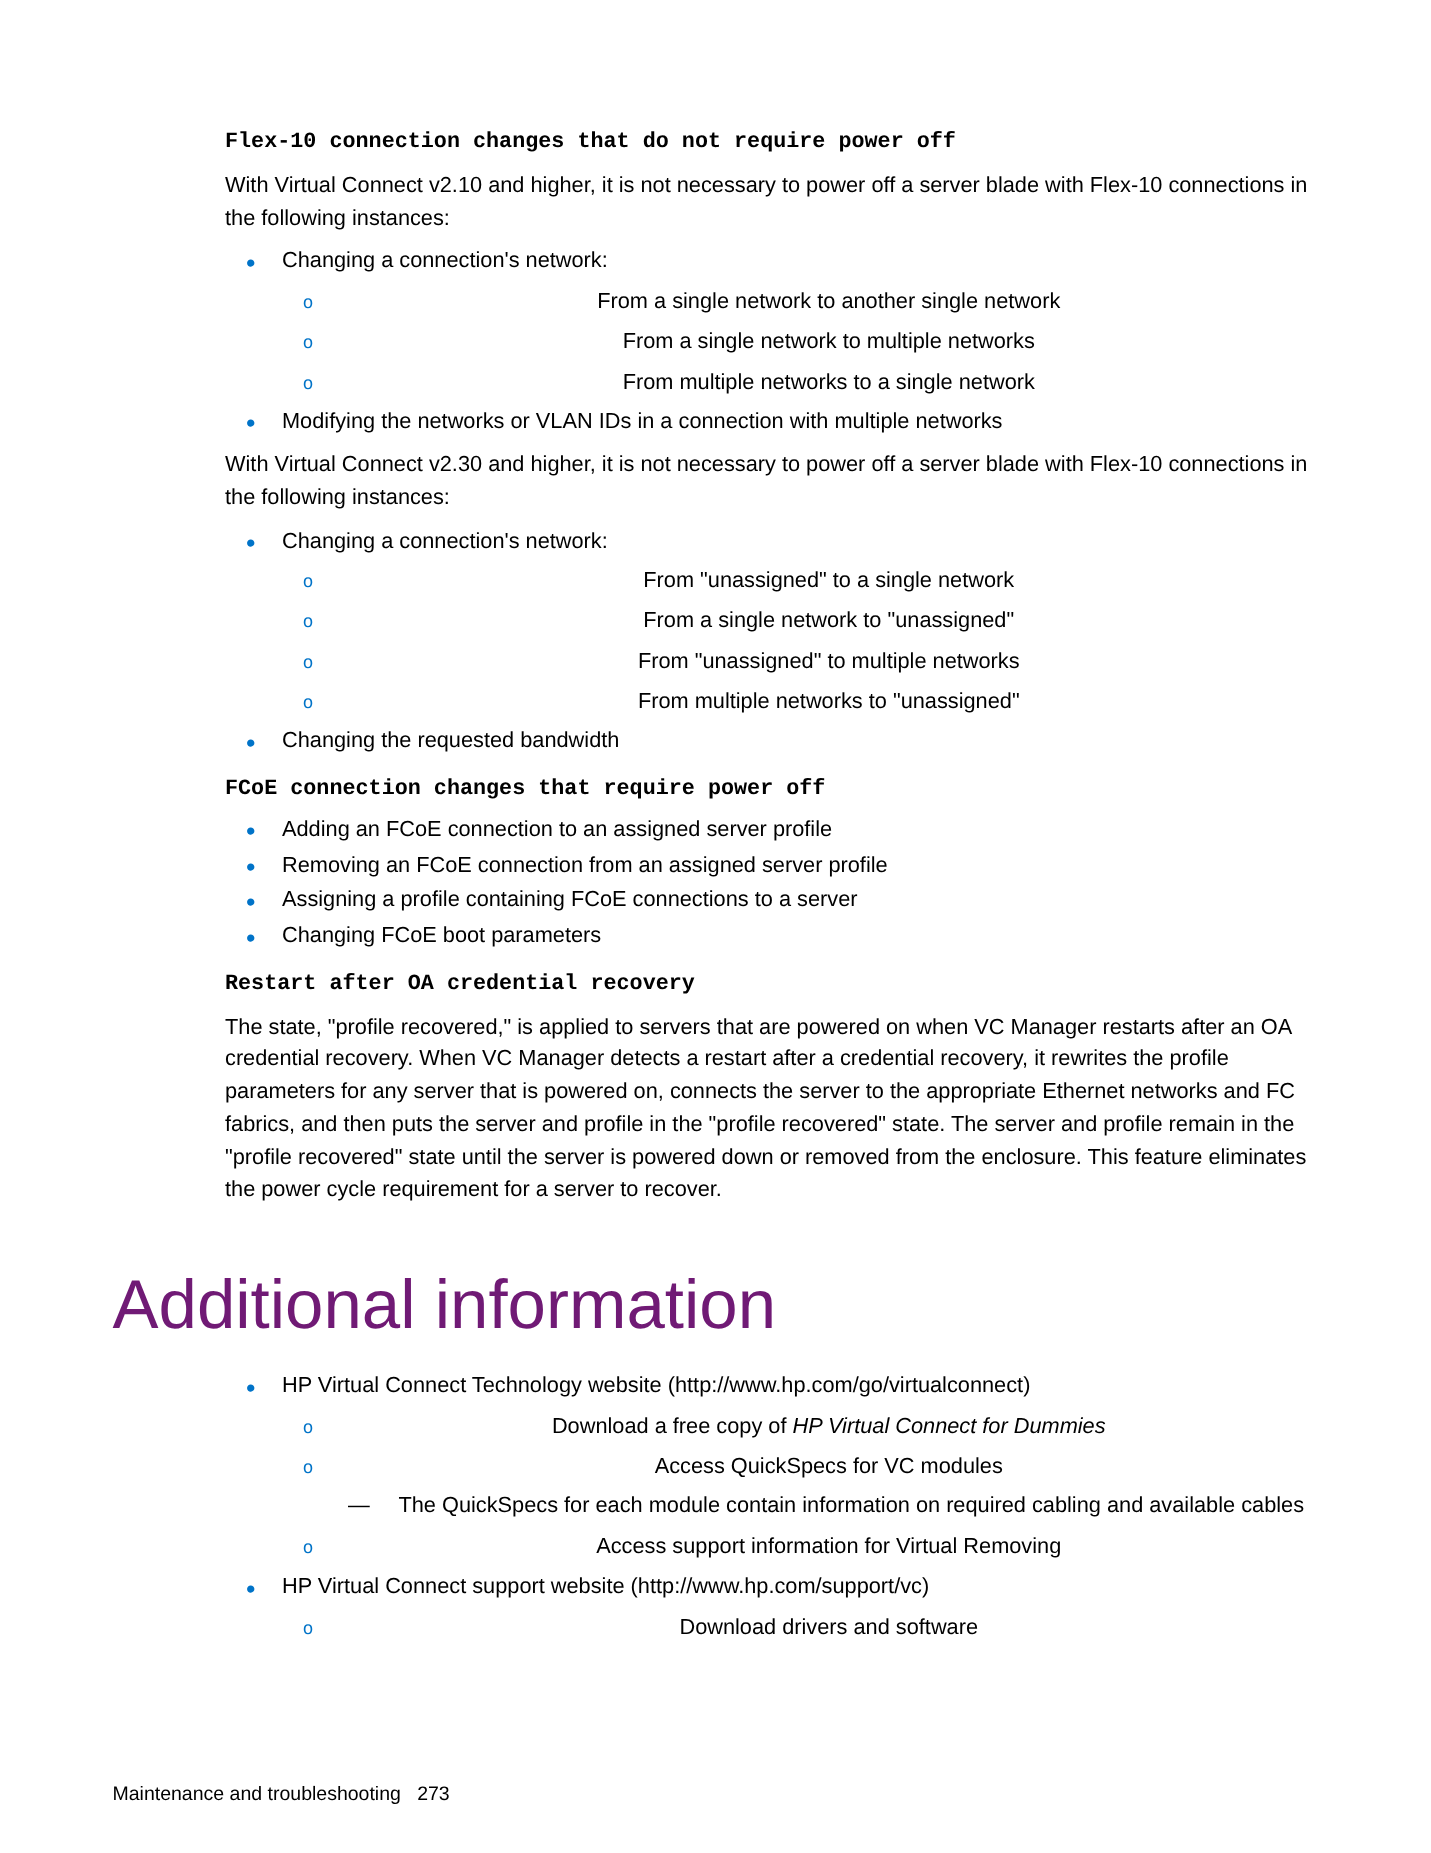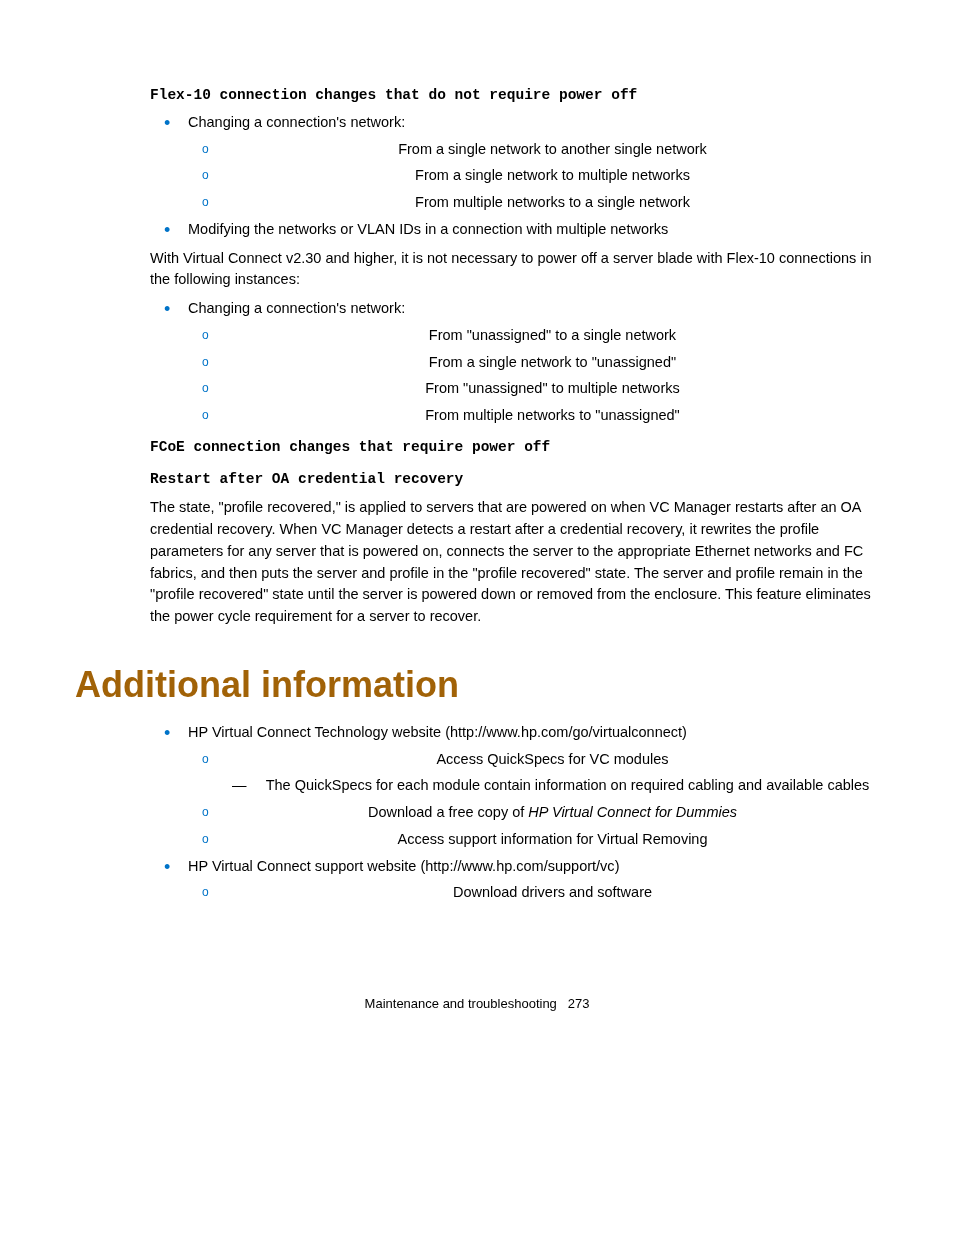--- a/index.html
+++ b/index.html
@@ -75,45 +75,46 @@
     }
     ul.dash-bullets > li::before {
       content: "—";
       color: #000;
       position: absolute;
       left: 6px;
       top: 0;
     }
     h1.section-title {
       font-family: Arial, Helvetica, sans-serif;
-      font-weight: 700;
-      font-size: 36px;
-      color: #a16207;
+      font-weight: 400;
+      font-size: 46px;
+      color: #701a75;
       margin: 30px 0 10px 0;
     }
     .link {
       color: #000000;
     }
     .italic {
       font-style: italic;
     }
     .footer {
-      text-align: center;
+      text-align: left;
       font-size: 13px;
       margin-top: 90px;
     }
     .paren { }
   </style>
 </head>
 <body>
 
 <div class="page">
   <div class="content">
 
     <div class="bold-heading">Flex-10 connection changes that do not require power off</div>
+    <p>With Virtual Connect v2.10 and higher, it is not necessary to power off a server blade with Flex-10 connections in the following instances:</p>
     <ul class="blue-bullets">
       <li>
         <span>Changing a connection's network:</span>
         <ul class="circle-bullets">
           <li>From a single network to another single network</li>
           <li>From a single network to multiple networks</li>
           <li>From multiple networks to a single network</li>
         </ul>
       </li>
       <li>Modifying the networks or VLAN IDs in a connection with multiple networks</li>
@@ -123,43 +124,50 @@
     <ul class="blue-bullets">
       <li>
         <span>Changing a connection's network:</span>
         <ul class="circle-bullets">
           <li>From "unassigned" to a single network</li>
           <li>From a single network to "unassigned"</li>
           <li>From "unassigned" to multiple networks</li>
           <li>From multiple networks to "unassigned"</li>
         </ul>
       </li>
+      <li>Changing the requested bandwidth</li>
     </ul>
 
     <div class="bold-heading">FCoE connection changes that require power off</div>
+    <ul class="blue-bullets">
+      <li>Adding an FCoE connection to an assigned server profile</li>
+      <li>Removing an FCoE connection from an assigned server profile</li>
+      <li>Assigning a profile containing FCoE connections to a server</li>
+      <li>Changing FCoE boot parameters</li>
+    </ul>
 
     <div class="bold-heading">Restart after OA credential recovery</div>
     <p>The state, "profile recovered," is applied to servers that are powered on when VC Manager restarts after an OA credential recovery. When VC Manager detects a restart after a credential recovery, it rewrites the profile parameters for any server that is powered on, connects the server to the appropriate Ethernet networks and FC fabrics, and then puts the server and profile in the "profile recovered" state. The server and profile remain in the "profile recovered" state until the server is powered down or removed from the enclosure. This feature eliminates the power cycle requirement for a server to recover.</p>
   </div>
 
   <h1 class="section-title">Additional information</h1>
 
   <div class="content">
     <ul class="blue-bullets">
       <li>
         <span>HP Virtual Connect Technology website (</span><span class="link">http://www.hp.com/go/virtualconnect</span><span class="paren">)</span>
         <ul class="circle-bullets">
           <li>
+            <span>Download a free copy of </span><span class="italic">HP Virtual Connect for Dummies</span>
+          </li>
+          <li>
             <span>Access QuickSpecs for VC modules</span>
             <ul class="dash-bullets">
               <li>The QuickSpecs for each module contain information on required cabling and available cables</li>
             </ul>
-          </li>
-          <li>
-            <span>Download a free copy of </span><span class="italic">HP Virtual Connect for Dummies</span>
           </li>
           <li>Access support information for Virtual Removing</li>
         </ul>
       </li>
       <li>
         <span>HP Virtual Connect support website (</span><span class="link">http://www.hp.com/support/vc</span><span class="paren">)</span>
         <ul class="circle-bullets">
           <li>Download drivers and software</li>
         </ul>
       </li>

